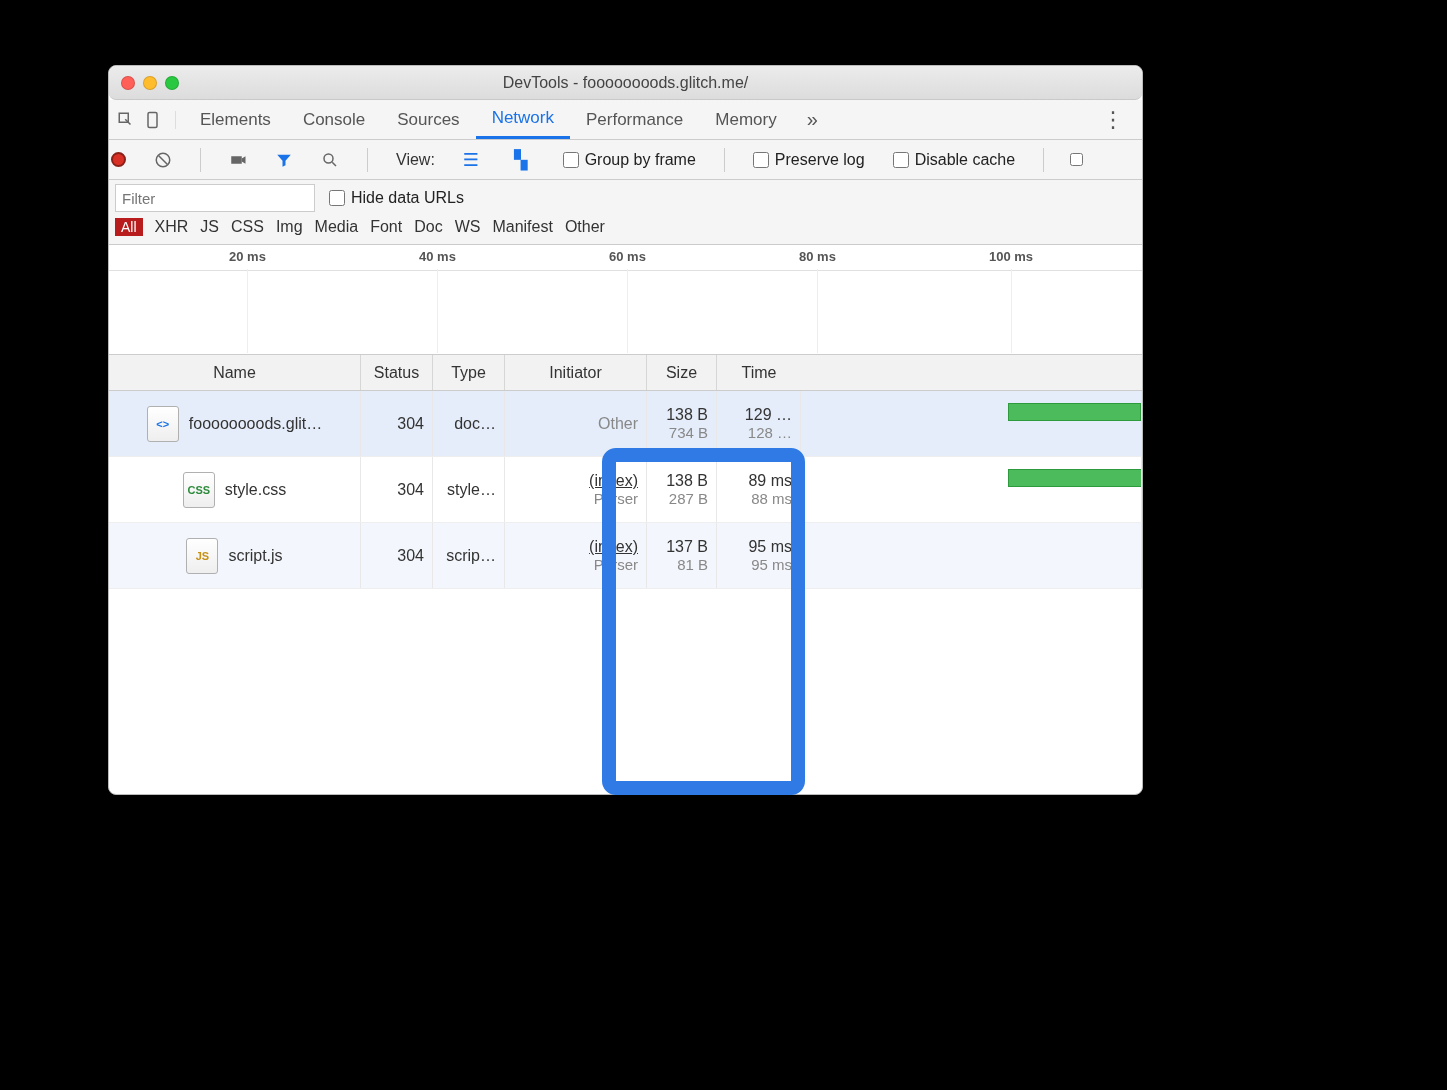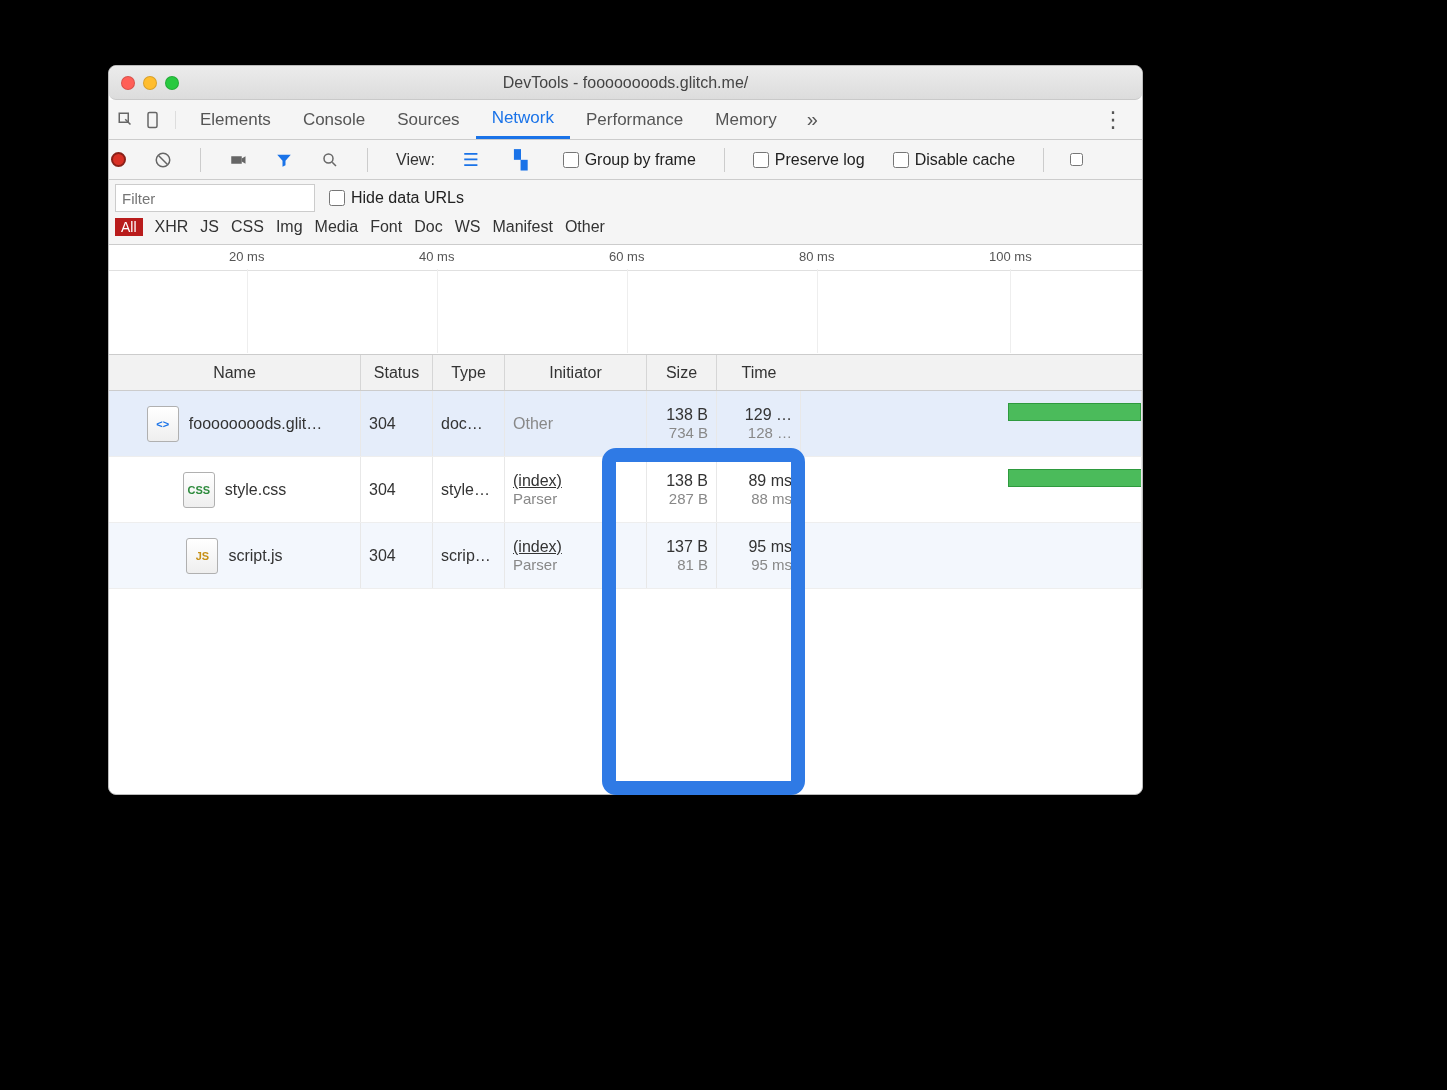--- a/index.html
+++ b/index.html
@@ -100,38 +100,38 @@
   width: 200px; height:28px; border:1px solid #ccc; background:#fff; padding:0 6px; color:#888; font-size:15px;
 }
 .filter-types { display:flex; align-items:center; gap:12px; font-size:16px; color:#333;}
 .pill-all { background:#b91c1c; color:#fff; padding:1px 6px; border-radius:0; font-size:14px;}
 .timeline {
   height: 110px;
   border-bottom: 1px solid #ccc;
   position: relative;
   background:#fff;
 }
-.timeline-ruler { height:26px; border-bottom:1px solid #e0e0e0; position:relative; font-size:13px; color:#555;}
+.timeline-ruler { height:26px; border-bottom:1px solid #e0e0e0; position:relative; font-size:13px; color:#555;font-weight:bold;}
 .tick { position:absolute; top:4px; }
 .tick::after { content:""; position:absolute; left:50%; top:20px; width:1px; height:84px; background:#eee;}
 .grid-wrap { flex:1; display:flex; flex-direction:column; overflow:hidden;}
 .grid-head, .grid-row {
   display:grid;
   grid-template-columns: 252px 72px 72px 142px 70px 84px 1fr;
 }
 .grid-head { background:#f2f2f2; border-bottom:1px solid #ccc; height:36px; }
 .grid-head .cell { display:flex; align-items:center; padding:0 8px; border-right:1px solid #d6d6d6; color:#333; font-size:16px; position:relative;}
 .grid-head .cell:last-child { border-right:none; }
 .sort-ind { position:absolute; right:10px; font-size:12px; color:#666;}
 .grid-body { display:flex; flex-direction:column; }
 .grid-row { height:66px; border-bottom:1px solid #eee; }
 .grid-row.even { background:#f3f7fd; }
 .grid-row.odd { background:#fff; }
 .grid-row.sel { background:#e5edfa; }
-.cell { border-right:1px solid #e8e8e8; padding:4px 8px; display:flex; flex-direction:column; justify-content:center; font-size:16px; overflow:hidden; white-space:nowrap;}
+.cell { border-right:1px solid #e8e8e8; padding:4px 8px; display:flex; flex-direction:column; justify-content:center; font-size:16px; overflow:hidden; white-space:nowrap;text-align:right;}
 .cell .sub { color:#888; font-size:15px; }
 .cell.right { align-items:flex-end; }
 .name-cell { flex-direction:row; align-items:center; gap:10px;}
 .file-icon { width:32px; height:36px; border:1px solid #b0b0b0; border-radius:3px; background:linear-gradient(#fff,#eee); display:flex; align-items:center; justify-content:center; font-size:11px; font-weight:bold;}
 .file-icon.html { color:#1a73e8; }
 .file-icon.css { color:#2e8b3d; }
 .file-icon.js { color:#c79016; }
 .initiator-link { text-decoration:underline; color:#333;}
 .waterfall-cell { position:relative; }
 .bar { position:absolute; height:18px; background:#4bbb5b; border:1px solid #2e9a3e; top:12px;}

